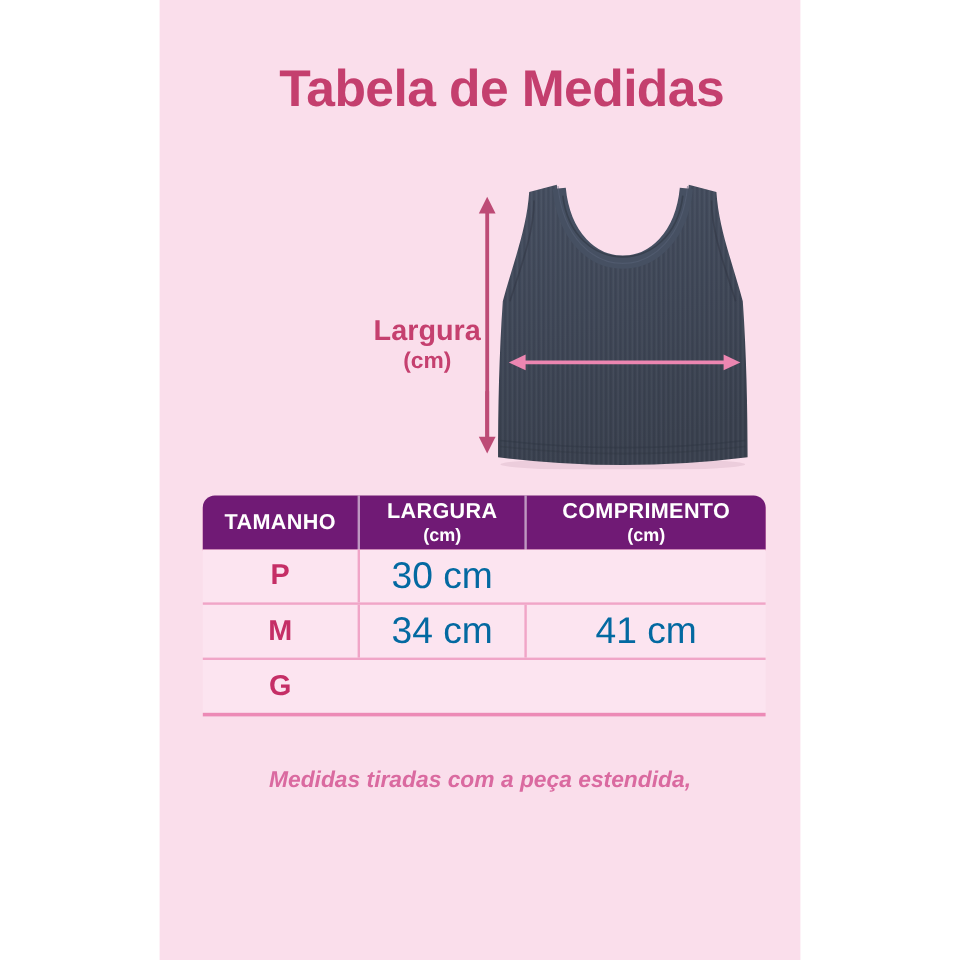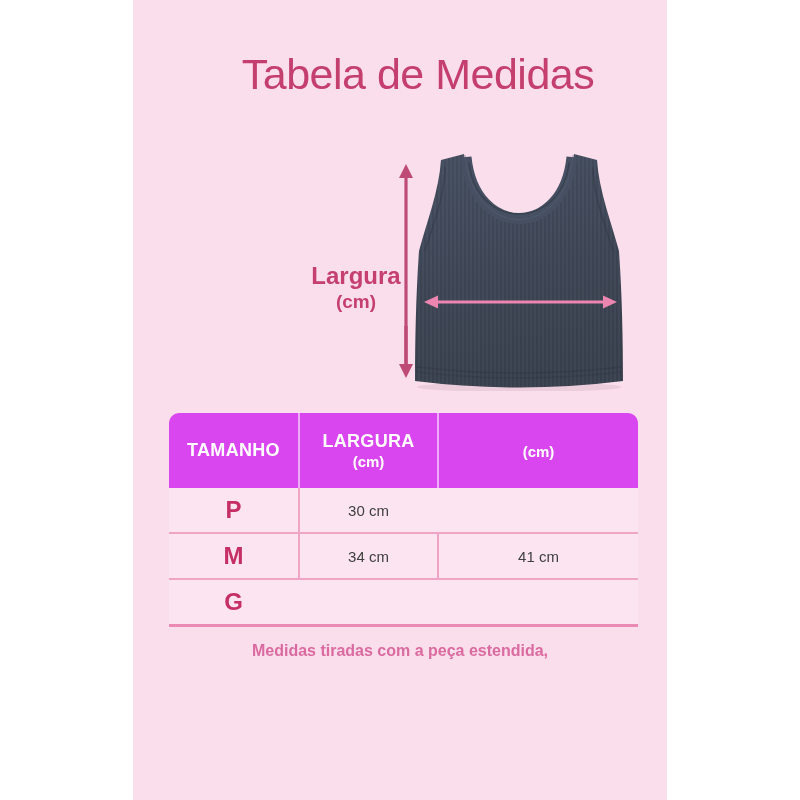--- a/index.html
+++ b/index.html
@@ -12,62 +12,62 @@
   .card{
     position:relative;
     width:534px;height:800px;
     margin:0 auto;
     background:#fadeeb;
     overflow:hidden;
   }
   .title{
     position:absolute;top:50px;left:0;right:0;
     text-align:center;
-    font-size:43px;font-weight:normal;letter-spacing:-0.5px;
+    font-size:43px;font-weight:bold;letter-spacing:-0.5px;
     color:#c43f6e;
     margin-left:36px;
   }
   
   .figure{position:absolute;top:150px;left:0;width:534px;height:260px;}
   .tank{position:absolute;left:281px;top:1px;}
   .arrows{position:absolute;left:0;top:0;}
   .dim-label{
     position:absolute;left:160px;top:112px;width:126px;
     text-align:center;color:#c5406f;
   }
   .dim-label .word{font-size:24px;font-weight:bold;line-height:28px;}
   .dim-label .unit{font-size:19px;font-weight:bold;line-height:24px;}
   
   .size-table{position:absolute;top:413px;left:36px;width:469px;}
   .thead{
     display:grid;grid-template-columns:129px 139px 201px;
-    height:75px;background:#d946ef;
+    height:45px;background:#701a75;
     border-radius:10px 10px 0 0;
     box-shadow:0 1px 0 #e87fae;
   }
   .th{
     display:flex;flex-direction:column;align-items:center;justify-content:center;
     color:#ffffff;font-weight:bold;font-size:18px;letter-spacing:0.3px;
   }
   .th + .th{border-left:2px solid rgba(255,255,255,0.55);}
   .th .sub{font-size:15px;font-weight:bold;margin-top:1px;letter-spacing:0;}
   .tbody{background:#fce4f0;border-bottom:3px solid #ec8ab6;}
   .tr{display:grid;grid-template-columns:129px 139px 201px;height:44px;}
   .tr + .tr{border-top:2px solid #f0a5c7;}
   .td{
     display:flex;align-items:center;justify-content:center;
-    font-size:15px;color:#404040;
+    font-size:31px;color:#0369a1;
   }
   .td + .td{border-left:2px solid #f0a5c7;}
   .td.size{font-weight:bold;font-size:24px;color:#c52e66;}
   
   .footer{
     position:absolute;top:636px;left:0;right:0;
     text-align:center;color:#da6aa0;
-    font-size:16px;font-weight:bold;line-height:30px;
+    font-size:19px;font-weight:bold;line-height:30px;font-style:italic;
   }
 </style>
 </head>
 <body>
 
 <div class="card">
 
   <div class="title">Tabela de Medidas</div>
 
   <div class="figure">
@@ -138,20 +138,21 @@
   <div class="size-table">
     <div class="thead">
       <div class="th">
         <span>TAMANHO</span>
       </div>
       <div class="th">
         <span>LARGURA</span>
         <span class="sub">(cm)</span>
       </div>
       <div class="th">
+        <span>COMPRIMENTO</span>
         <span class="sub">(cm)</span>
       </div>
     </div>
     <div class="tbody">
       <div class="tr">
         <div class="td size">P</div>
         <div class="td">30 cm</div>
       </div>
       <div class="tr">
         <div class="td size">M</div>

